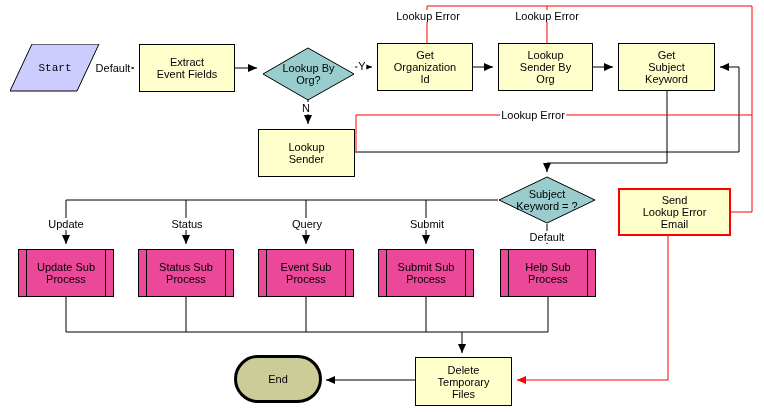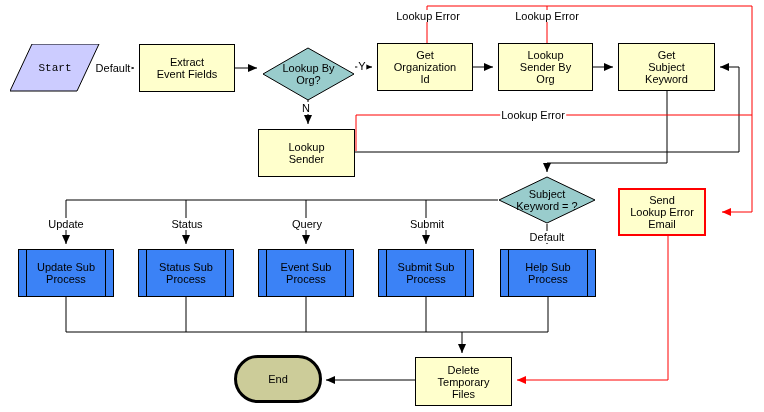--- a/index.html
+++ b/index.html
@@ -2,21 +2,21 @@
 <html><head>
 <meta charset="utf-8">
 <style>
   html,body{margin:0;padding:0;background:#fff;}
   .canvas{position:relative;width:764px;height:412px;background:#ffffff;
           font-family:"Liberation Sans",sans-serif;overflow:hidden;}
   svg.wires{position:absolute;left:0;top:0;z-index:0;}
   .node{position:absolute;box-sizing:border-box;display:flex;align-items:center;justify-content:center;
         text-align:center;font-size:11px;line-height:12px;color:#000;white-space:pre-line;z-index:1;}
   .process{background:#FFFFCC;border:1px solid #000;}
-  .subprocess{background:#3b82f6;border:1px solid #000;}
+  .subprocess{background:#ec4899;border:1px solid #000;}
   .subprocess::before,.subprocess::after{content:"";position:absolute;top:0;bottom:0;width:1px;background:#000;}
   .subprocess::before{left:7px;}
   .subprocess::after{right:7px;}
   .errorbox{background:#FFFFCC;border:2px solid #FF0000;}
   .endnode{background:#CCCC99;border:3px solid #000000;border-radius:24px;}
   .shape{background:transparent;border:none;}
   .shape svg{position:absolute;left:0;top:0;}
   .nlabel{position:relative;z-index:1;}
   .elabel{position:absolute;transform:translate(-50%,-50%);background:#fff;font-size:11px;line-height:12px;
           white-space:nowrap;z-index:2;padding:0 1px;color:#000;}
@@ -103,21 +103,21 @@
   </div>
 
   <div class="node shape" style="left:498px;top:176px;width:98px;height:48px;">
     <svg width="98" height="48">
       <polygon points="49,1 97,24 49,47 1,24" fill="#99CCCC" stroke="#000" stroke-width="1"></polygon>
     </svg>
     <span class="nlabel">Subject
 Keyword = ?</span>
   </div>
 
-  <div class="node errorbox" style="left:618px;top:188px;width:88px;height:48px;">
+  <div class="node errorbox" style="left:618px;top:188px;width:113px;height:48px;">
     <span class="nlabel">Send
 Lookup Error
 Email</span>
   </div>
 
   <div class="node subprocess" style="left:18px;top:249px;width:96px;height:48px;">
     <span class="nlabel">Update Sub
 Process</span>
   </div>
 

